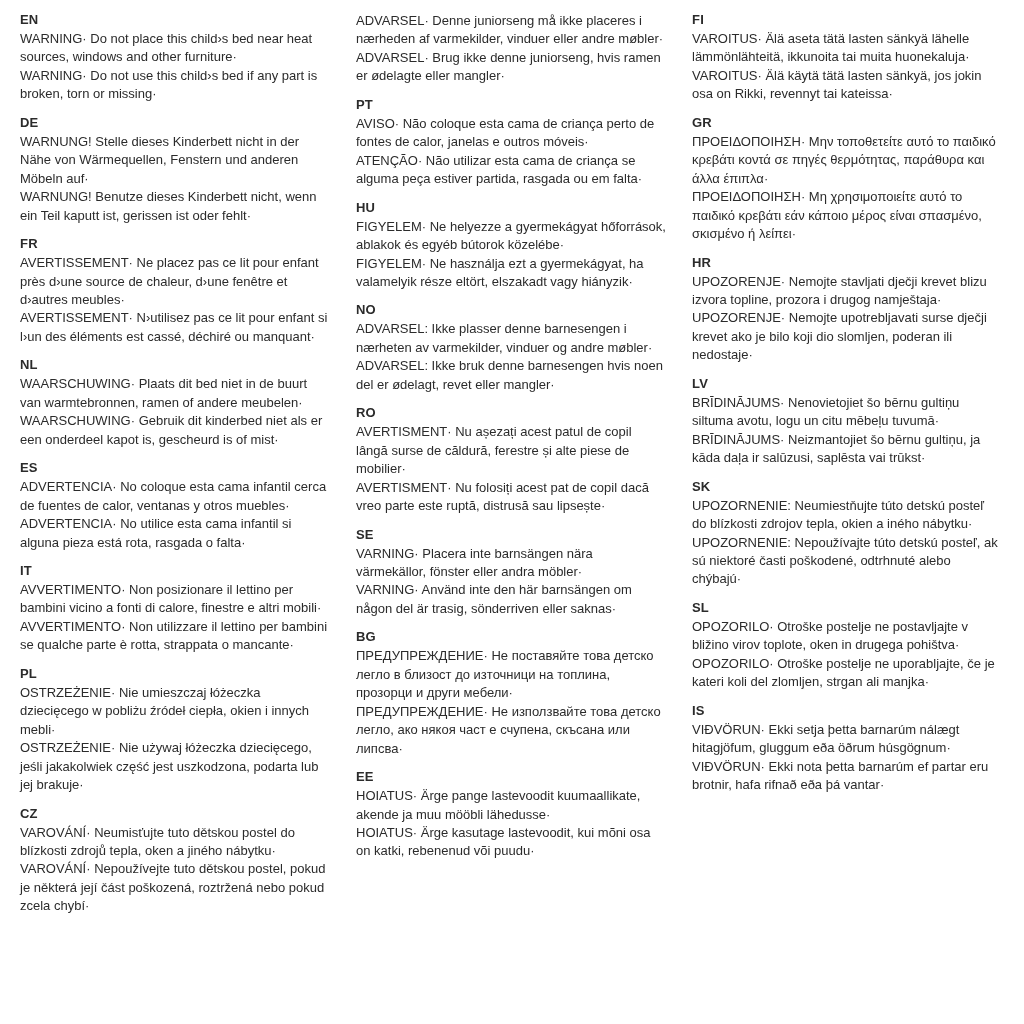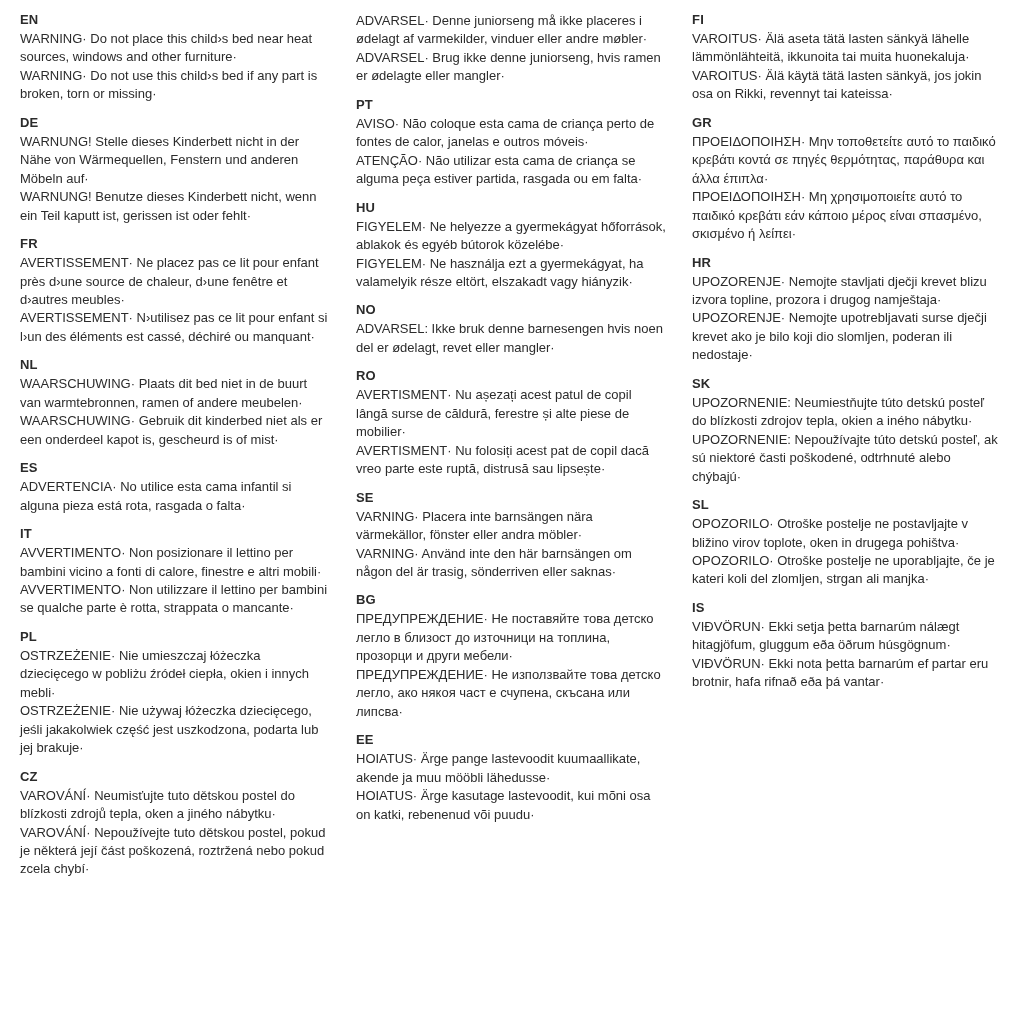--- a/index.html
+++ b/index.html
@@ -59,55 +59,57 @@
         <p class="warning-text">AVERTISSEMENT· Ne placez pas ce lit pour enfant près d›une source de chaleur, d›une fenêtre et d›autres meubles·</p>
         <p class="warning-text">AVERTISSEMENT· N›utilisez pas ce lit pour enfant si l›un des éléments est cassé, déchiré ou manquant·</p>
       </section>
       <section class="lang-section">
         <h2 class="lang-code">NL</h2>
         <p class="warning-text">WAARSCHUWING· Plaats dit bed niet in de buurt van warmtebronnen, ramen of andere meubelen·</p>
         <p class="warning-text">WAARSCHUWING· Gebruik dit kinderbed niet als er een onderdeel kapot is, gescheurd is of mist·</p>
       </section>
       <section class="lang-section">
         <h2 class="lang-code">ES</h2>
+        <p class="warning-text">ADVERTENCIA· No coloque esta cama infantil cerca de fuentes de calor, ventanas y otros muebles·</p>
         <p class="warning-text">ADVERTENCIA· No utilice esta cama infantil si alguna pieza está rota, rasgada o falta·</p>
       </section>
       <section class="lang-section">
         <h2 class="lang-code">IT</h2>
         <p class="warning-text">AVVERTIMENTO· Non posizionare il lettino per bambini vicino a fonti di calore, finestre e altri mobili·</p>
         <p class="warning-text">AVVERTIMENTO· Non utilizzare il lettino per bambini se qualche parte è rotta, strappata o mancante·</p>
       </section>
       <section class="lang-section">
         <h2 class="lang-code">PL</h2>
         <p class="warning-text">OSTRZEŻENIE· Nie umieszczaj łóżeczka dziecięcego w pobliżu źródeł ciepła, okien i innych mebli·</p>
         <p class="warning-text">OSTRZEŻENIE· Nie używaj łóżeczka dziecięcego, jeśli jakakolwiek część jest uszkodzona, podarta lub jej brakuje·</p>
       </section>
       <section class="lang-section">
         <h2 class="lang-code">CZ</h2>
         <p class="warning-text">VAROVÁNÍ· Neumisťujte tuto dětskou postel do blízkosti zdrojů tepla, oken a jiného nábytku·</p>
         <p class="warning-text">VAROVÁNÍ· Nepoužívejte tuto dětskou postel, pokud je některá její část poškozená, roztržená nebo pokud zcela chybí·</p>
       </section>
     </div>
   <div class="column">
       <section class="lang-section">
-        <p class="warning-text">ADVARSEL· Denne juniorseng må ikke placeres i ødelagt af varmekilder, vinduer eller andre møbler·</p>
+        <p class="warning-text">ADVARSEL· Denne juniorseng må ikke placeres i nærheden af varmekilder, vinduer eller andre møbler·</p>
         <p class="warning-text">ADVARSEL· Brug ikke denne juniorseng, hvis ramen er ødelagte eller mangler·</p>
       </section>
       <section class="lang-section">
         <h2 class="lang-code">PT</h2>
         <p class="warning-text">AVISO· Não coloque esta cama de criança perto de fontes de calor, janelas e outros móveis·</p>
         <p class="warning-text">ATENÇÃO· Não utilizar esta cama de criança se alguma peça estiver partida, rasgada ou em falta·</p>
       </section>
       <section class="lang-section">
         <h2 class="lang-code">HU</h2>
         <p class="warning-text">FIGYELEM· Ne helyezze a gyermekágyat hőforrások, ablakok és egyéb bútorok közelébe·</p>
         <p class="warning-text">FIGYELEM· Ne használja ezt a gyermekágyat, ha valamelyik része eltört, elszakadt vagy hiányzik·</p>
       </section>
       <section class="lang-section">
         <h2 class="lang-code">NO</h2>
+        <p class="warning-text">ADVARSEL: Ikke plasser denne barnesengen i nærheten av varmekilder, vinduer og andre møbler·</p>
         <p class="warning-text">ADVARSEL: Ikke bruk denne barnesengen hvis noen del er ødelagt, revet eller mangler·</p>
       </section>
       <section class="lang-section">
         <h2 class="lang-code">RO</h2>
         <p class="warning-text">AVERTISMENT· Nu așezați acest patul de copil lângă surse de căldură, ferestre și alte piese de mobilier·</p>
         <p class="warning-text">AVERTISMENT· Nu folosiți acest pat de copil dacă vreo parte este ruptă, distrusă sau lipsește·</p>
       </section>
       <section class="lang-section">
         <h2 class="lang-code">SE</h2>
         <p class="warning-text">VARNING· Placera inte barnsängen nära värmekällor, fönster eller andra möbler·</p>
@@ -134,20 +136,25 @@
         <h2 class="lang-code">GR</h2>
         <p class="warning-text">ΠΡΟΕΙΔΟΠΟΙΗΣΗ· Μην τοποθετείτε αυτό το παιδικό κρεβάτι κοντά σε πηγές θερμότητας, παράθυρα και άλλα έπιπλα·</p>
         <p class="warning-text">ΠΡΟΕΙΔΟΠΟΙΗΣΗ· Μη χρησιμοποιείτε αυτό το παιδικό κρεβάτι εάν κάποιο μέρος είναι σπασμένο, σκισμένο ή λείπει·</p>
       </section>
       <section class="lang-section">
         <h2 class="lang-code">HR</h2>
         <p class="warning-text">UPOZORENJE· Nemojte stavljati dječji krevet blizu izvora topline, prozora i drugog namještaja·</p>
         <p class="warning-text">UPOZORENJE· Nemojte upotrebljavati surse dječji krevet ako je bilo koji dio slomljen, poderan ili nedostaje·</p>
       </section>
       <section class="lang-section">
+        <h2 class="lang-code">LV</h2>
+        <p class="warning-text">BRĪDINĀJUMS· Nenovietojiet šo bērnu gultiņu siltuma avotu, logu un citu mēbeļu tuvumā·</p>
+        <p class="warning-text">BRĪDINĀJUMS· Neizmantojiet šo bērnu gultiņu, ja kāda daļa ir salūzusi, saplēsta vai trūkst·</p>
+      </section>
+      <section class="lang-section">
         <h2 class="lang-code">SK</h2>
         <p class="warning-text">UPOZORNENIE: Neumiestňujte túto detskú posteľ do blízkosti zdrojov tepla, okien a iného nábytku·</p>
         <p class="warning-text">UPOZORNENIE: Nepoužívajte túto detskú posteľ, ak sú niektoré časti poškodené, odtrhnuté alebo chýbajú·</p>
       </section>
       <section class="lang-section">
         <h2 class="lang-code">SL</h2>
         <p class="warning-text">OPOZORILO· Otroške postelje ne postavljajte v bližino virov toplote, oken in drugega pohištva·</p>
         <p class="warning-text">OPOZORILO· Otroške postelje ne uporabljajte, če je kateri koli del zlomljen, strgan ali manjka·</p>
       </section>
       <section class="lang-section">

